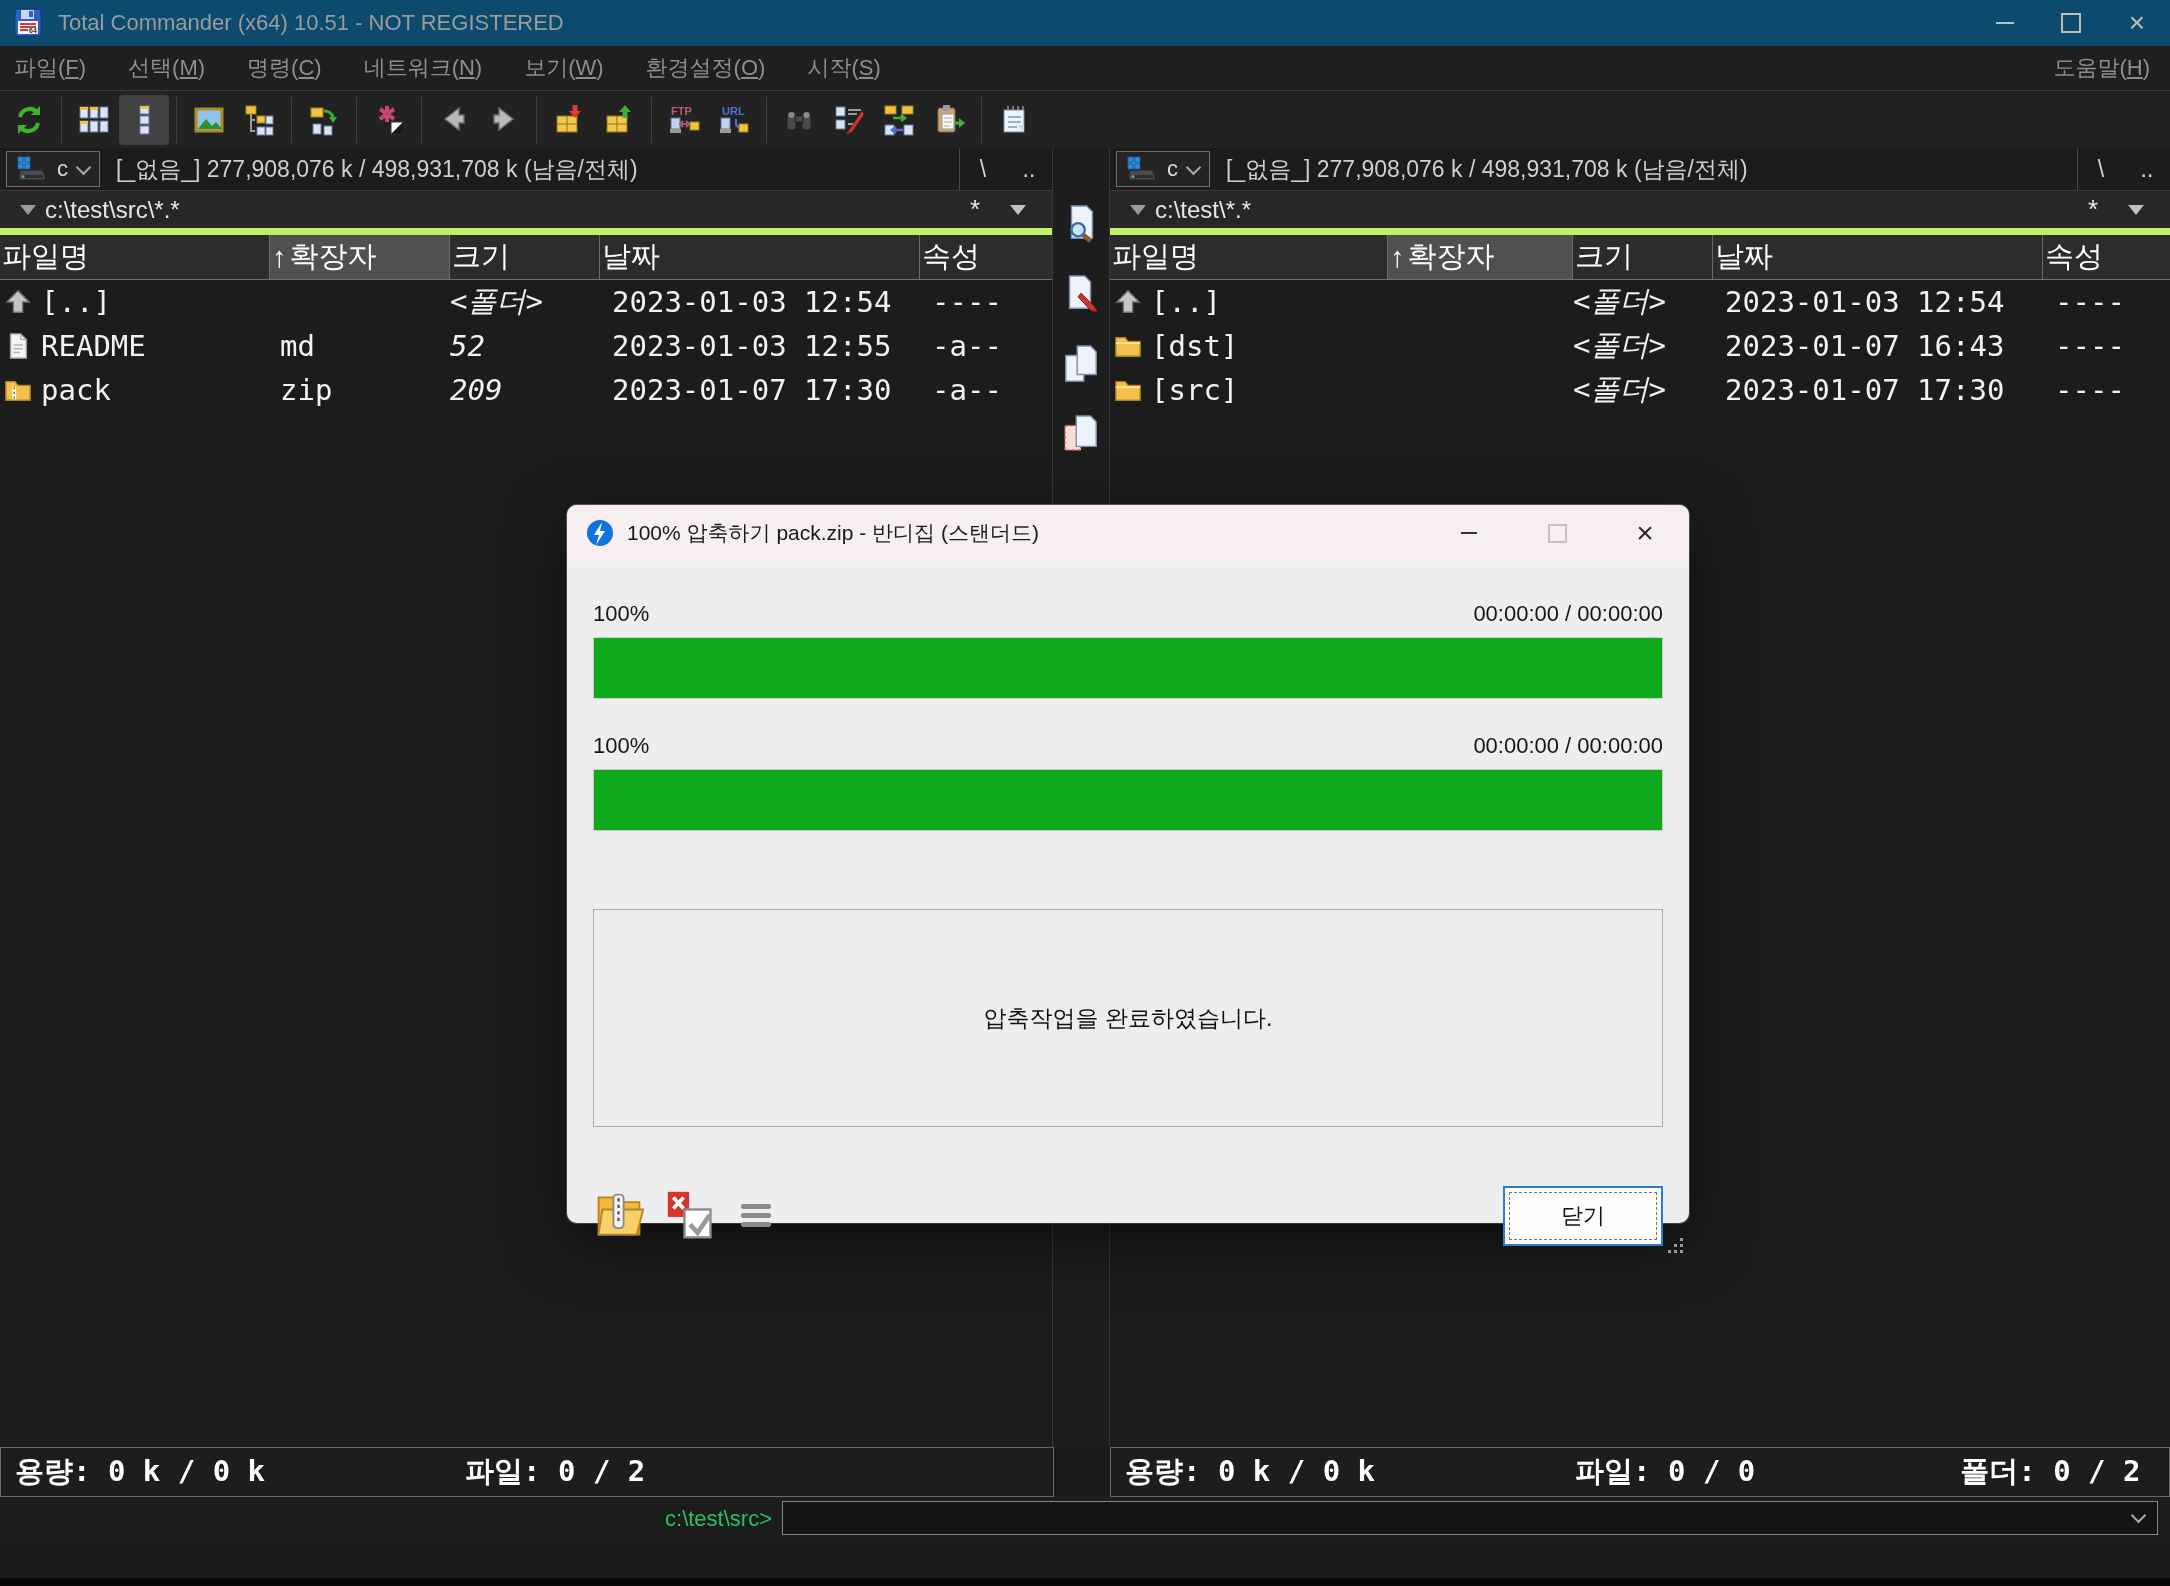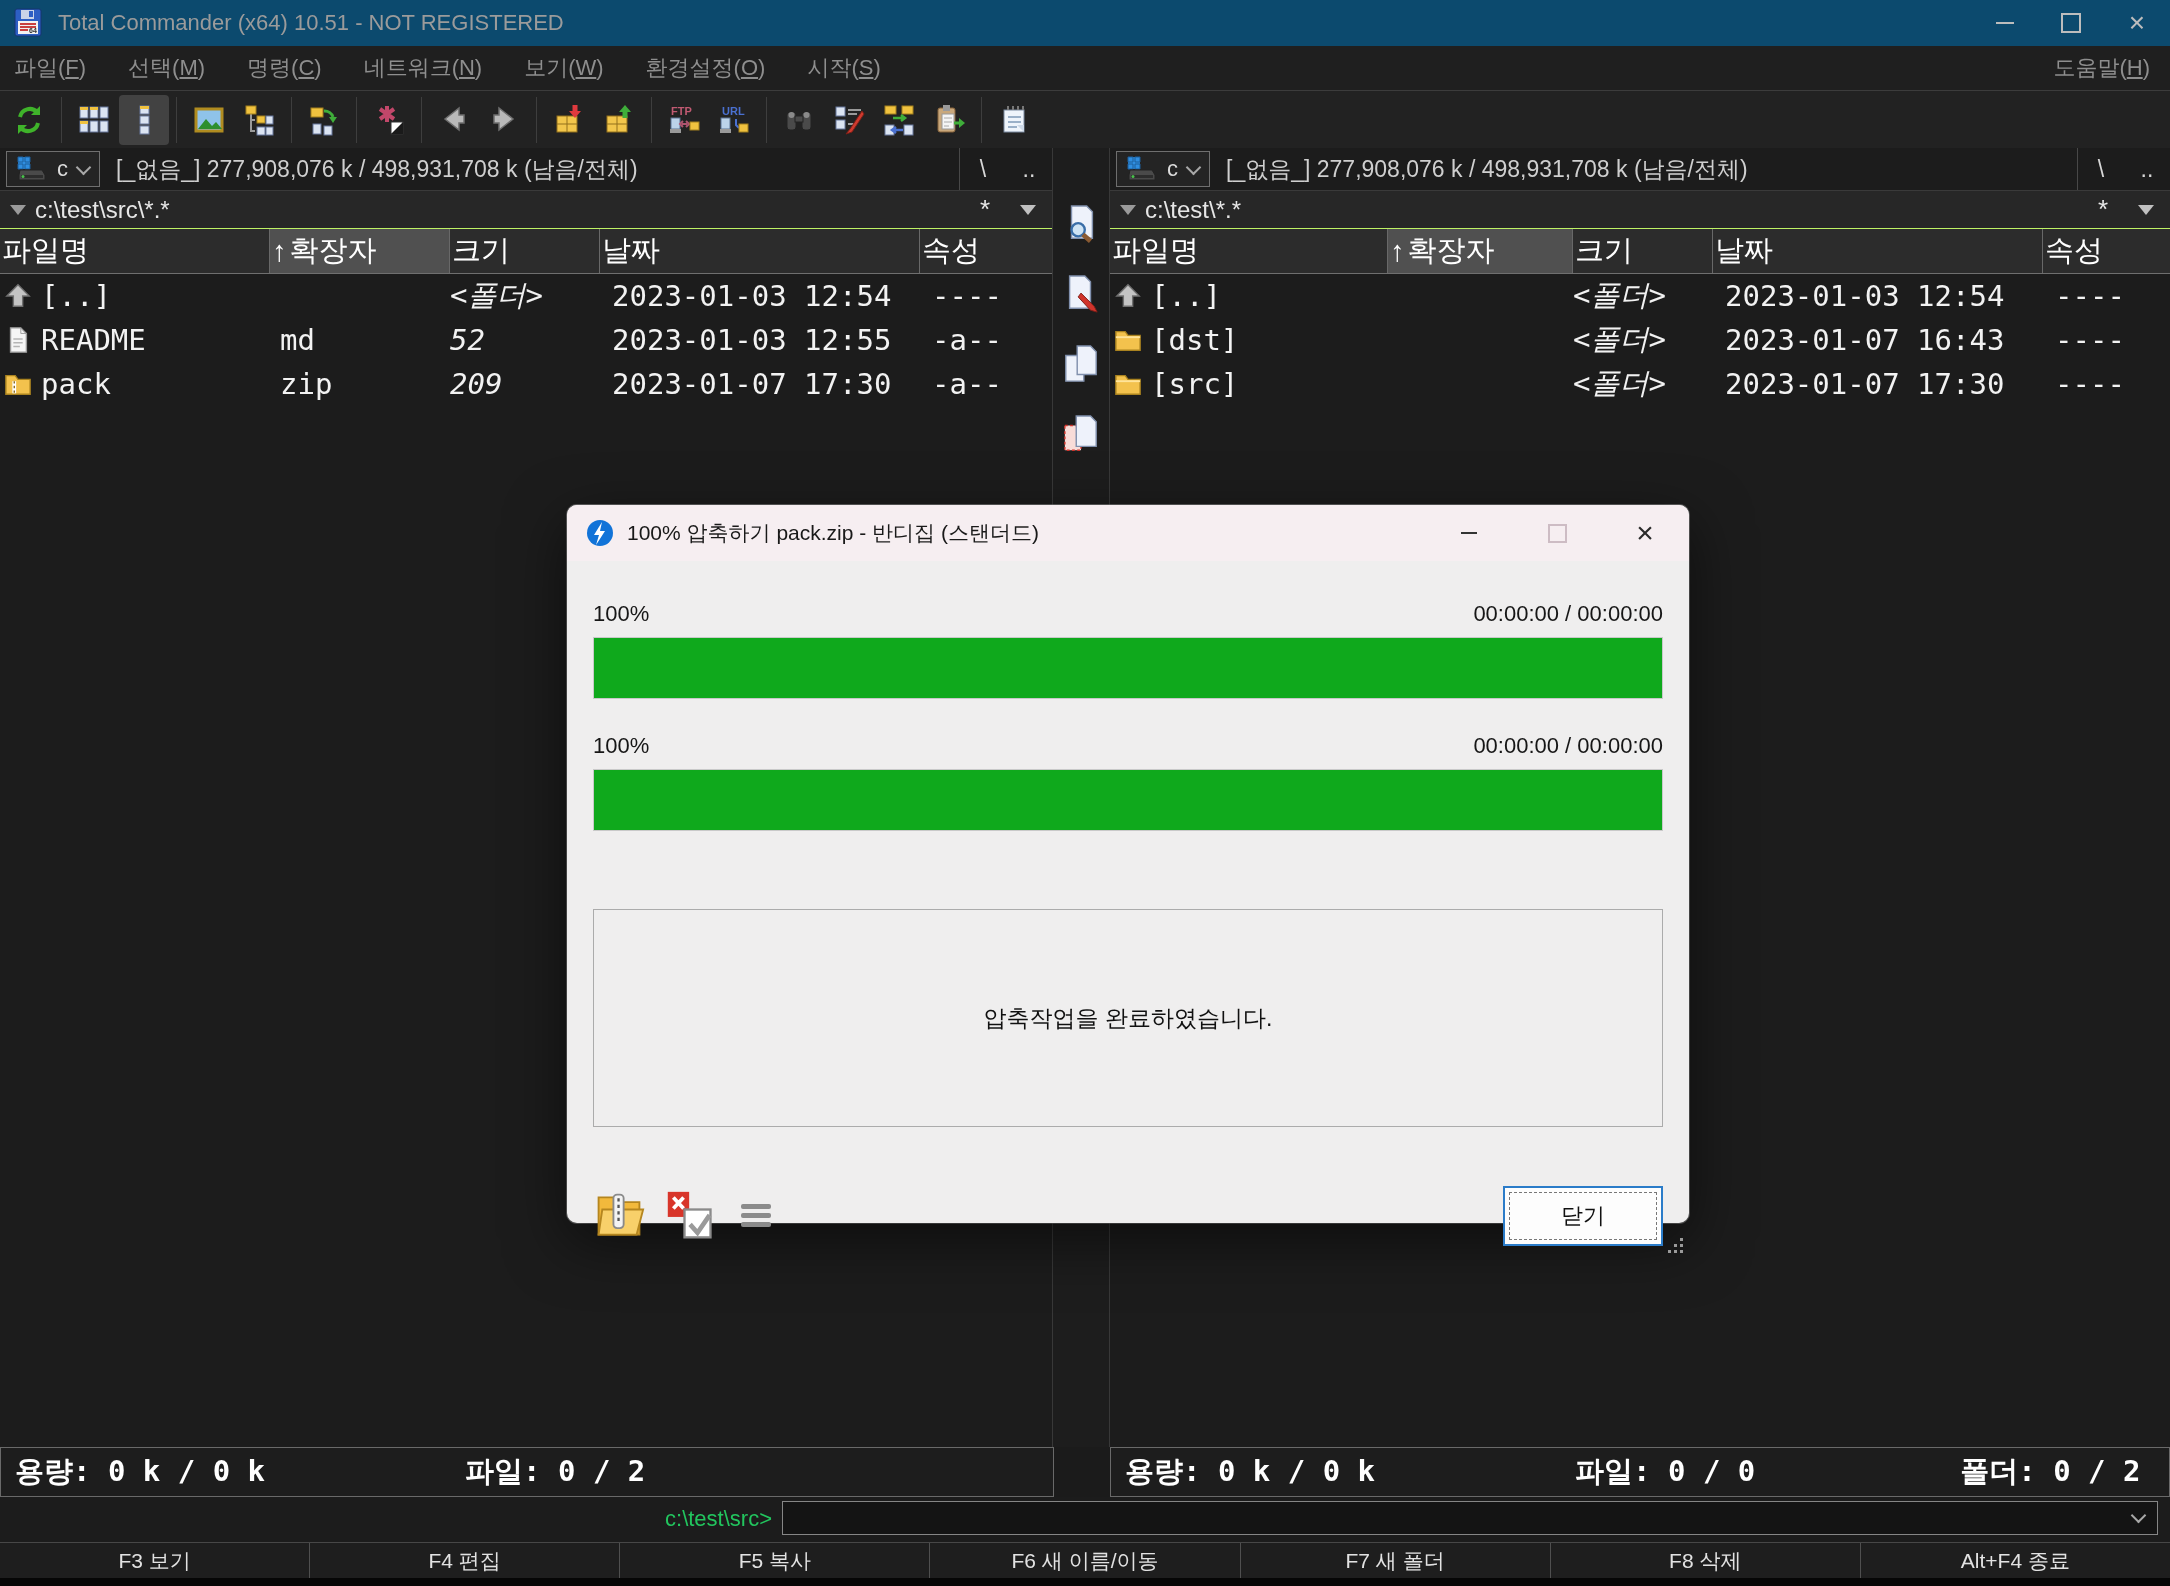--- a/index.html
+++ b/index.html
@@ -43,22 +43,22 @@
             padding-left:6px;font-size:23px;color:#cfcfcf;flex:none;}
   .combo{display:flex;align-items:center;gap:10px;border:1px solid #6f6f6f;background:#242424;height:34px;
          padding:0 10px;margin-right:16px;}
   .combo .letter{color:#dcdcdc;font-size:22px;}
   .chev{width:9px;height:9px;border-right:2px solid #a8a8a8;border-bottom:2px solid #a8a8a8;
         transform:rotate(45deg);margin-top:-4px;}
   .drive-info{white-space:nowrap;overflow:hidden;}
   .drive-btns{margin-left:auto;display:flex;align-items:center;height:100%;border-left:1px solid #484848;flex:none;}
   .dbtn{width:46px;text-align:center;font-size:23px;color:#d8d8d8;}
 
-  .pathbar{height:37px;display:flex;align-items:center;background:#272727;padding:0 10px;font-size:24px;
-           color:#e6e6e6;border-bottom:1px solid #bef264;flex:none;}
+  .pathbar{height:37px;display:flex;align-items:center;background:#272727;padding:0 20px;font-size:24px;
+           color:#e6e6e6;border-bottom:7px solid #bef264;flex:none;}
   .tri{width:0;height:0;border-left:8px solid transparent;border-right:8px solid transparent;
        border-top:10px solid #9a9a9a;margin-right:9px;flex:none;}
   .path-right{margin-left:auto;display:flex;align-items:center;gap:30px;color:#cfcfcf;padding-right:6px;}
   .star{font-size:26px;color:#e8e8e8;}
   .tri2{border-top-color:#c0c0c0;margin:0;}
 
   .headers{height:44px;display:grid;grid-template-columns:var(--cols);background:#2c2c2c;
            border-bottom:1px solid #6f6f6f;font-size:29px;color:#fff;flex:none;}
   .hcell{display:flex;align-items:center;padding-left:2px;border-right:1px solid #686868;overflow:hidden;}
   .hcell.sorted{background:#505050;}
@@ -562,29 +562,20 @@
       <span class="st3">폴더: 0 / 2</span>
     </div>
   </div>
 
   <div class="cmdrow">
     <span class="prompt">c:\test\src&gt;</span>
     <input class="cmdinput" type="text" value="" style="">
     <span class="chev cmdcaret"></span>
   </div>
 
-  <div class="fkeys">
-    <span class="fkey">F3 보기</span>
-    <span class="fkey">F4 편집</span>
-    <span class="fkey">F5 복사</span>
-    <span class="fkey">F6 새 이름/이동</span>
-    <span class="fkey">F7 새 폴더</span>
-    <span class="fkey">F8 삭제</span>
-    <span class="fkey">Alt+F4 종료</span>
-  </div>
   <div class="blackstrip"></div>
 
   <div class="dialog">
     <div class="dtitle">
       <svg width="30" height="30" viewBox="0 0 30 30">
           <circle cx="15" cy="15" r="13" fill="#1173d8"></circle>
           <path d="M17 4l-8 13h5l-3 10 9-14h-5l2-9z" fill="#fff"></path>
         </svg>
       <span class="dtitle-text">100% 압축하기 pack.zip - 반디집 (스탠더드)</span>
       <span class="dctrls">

